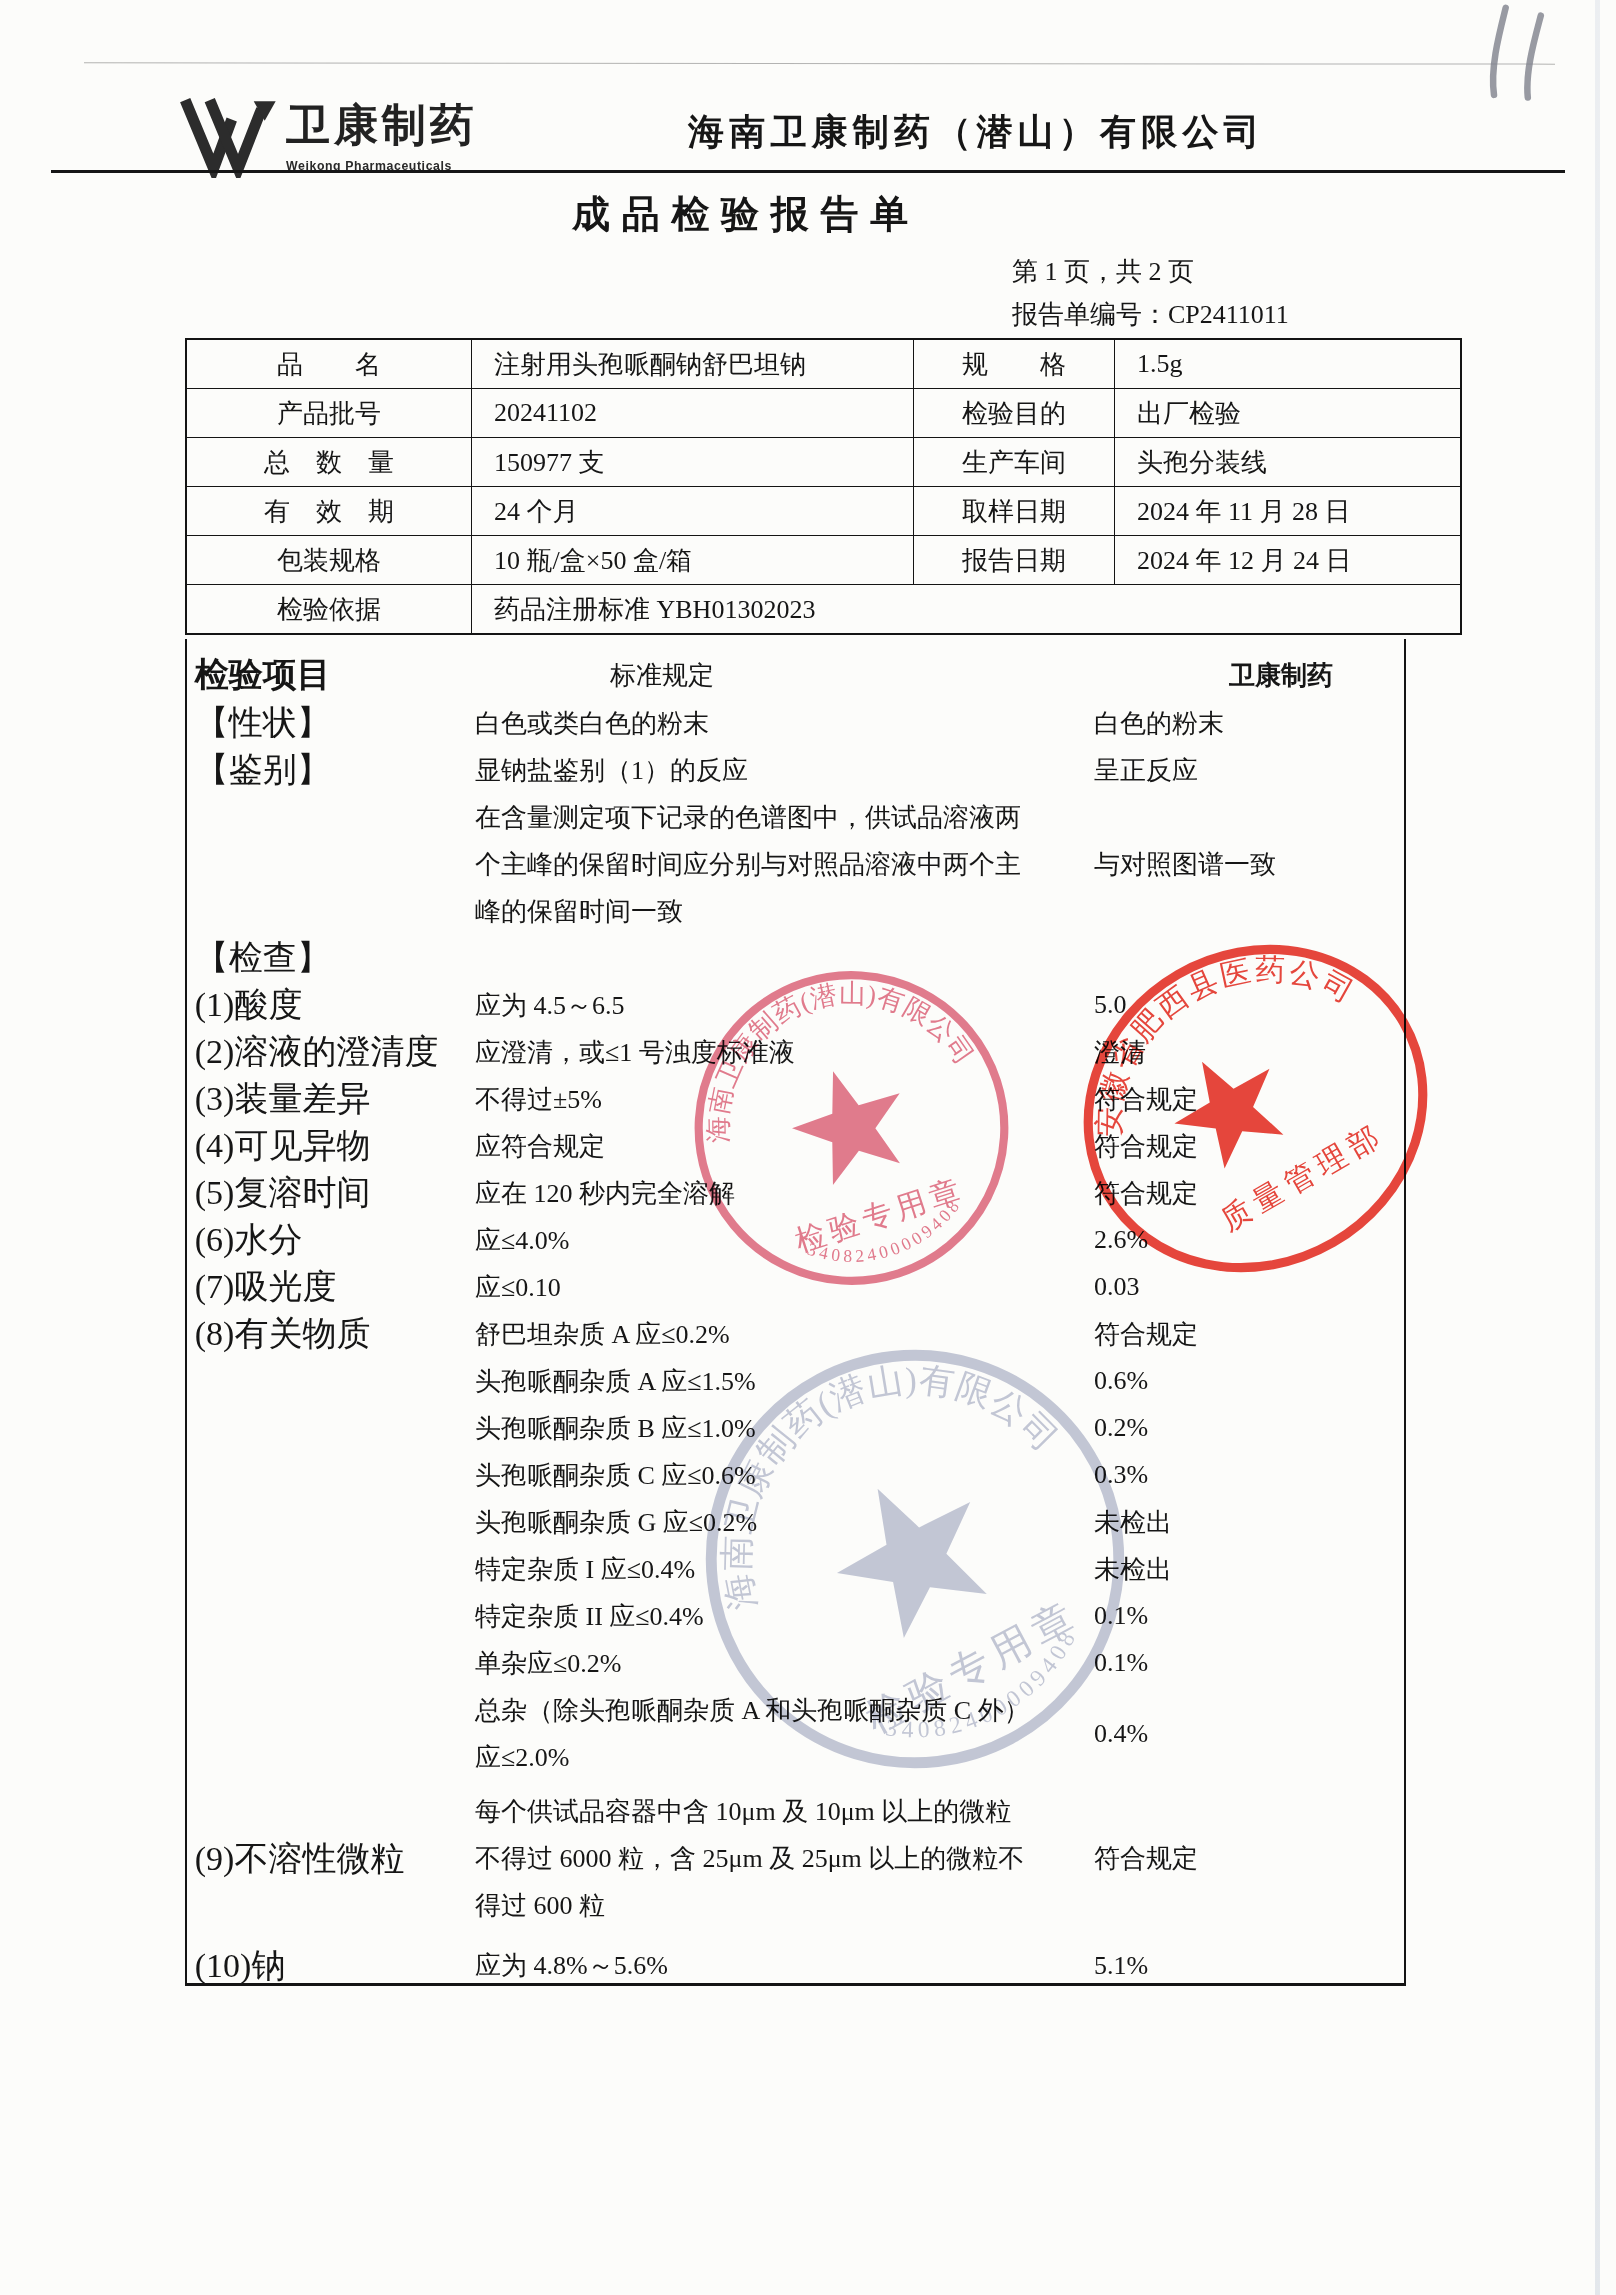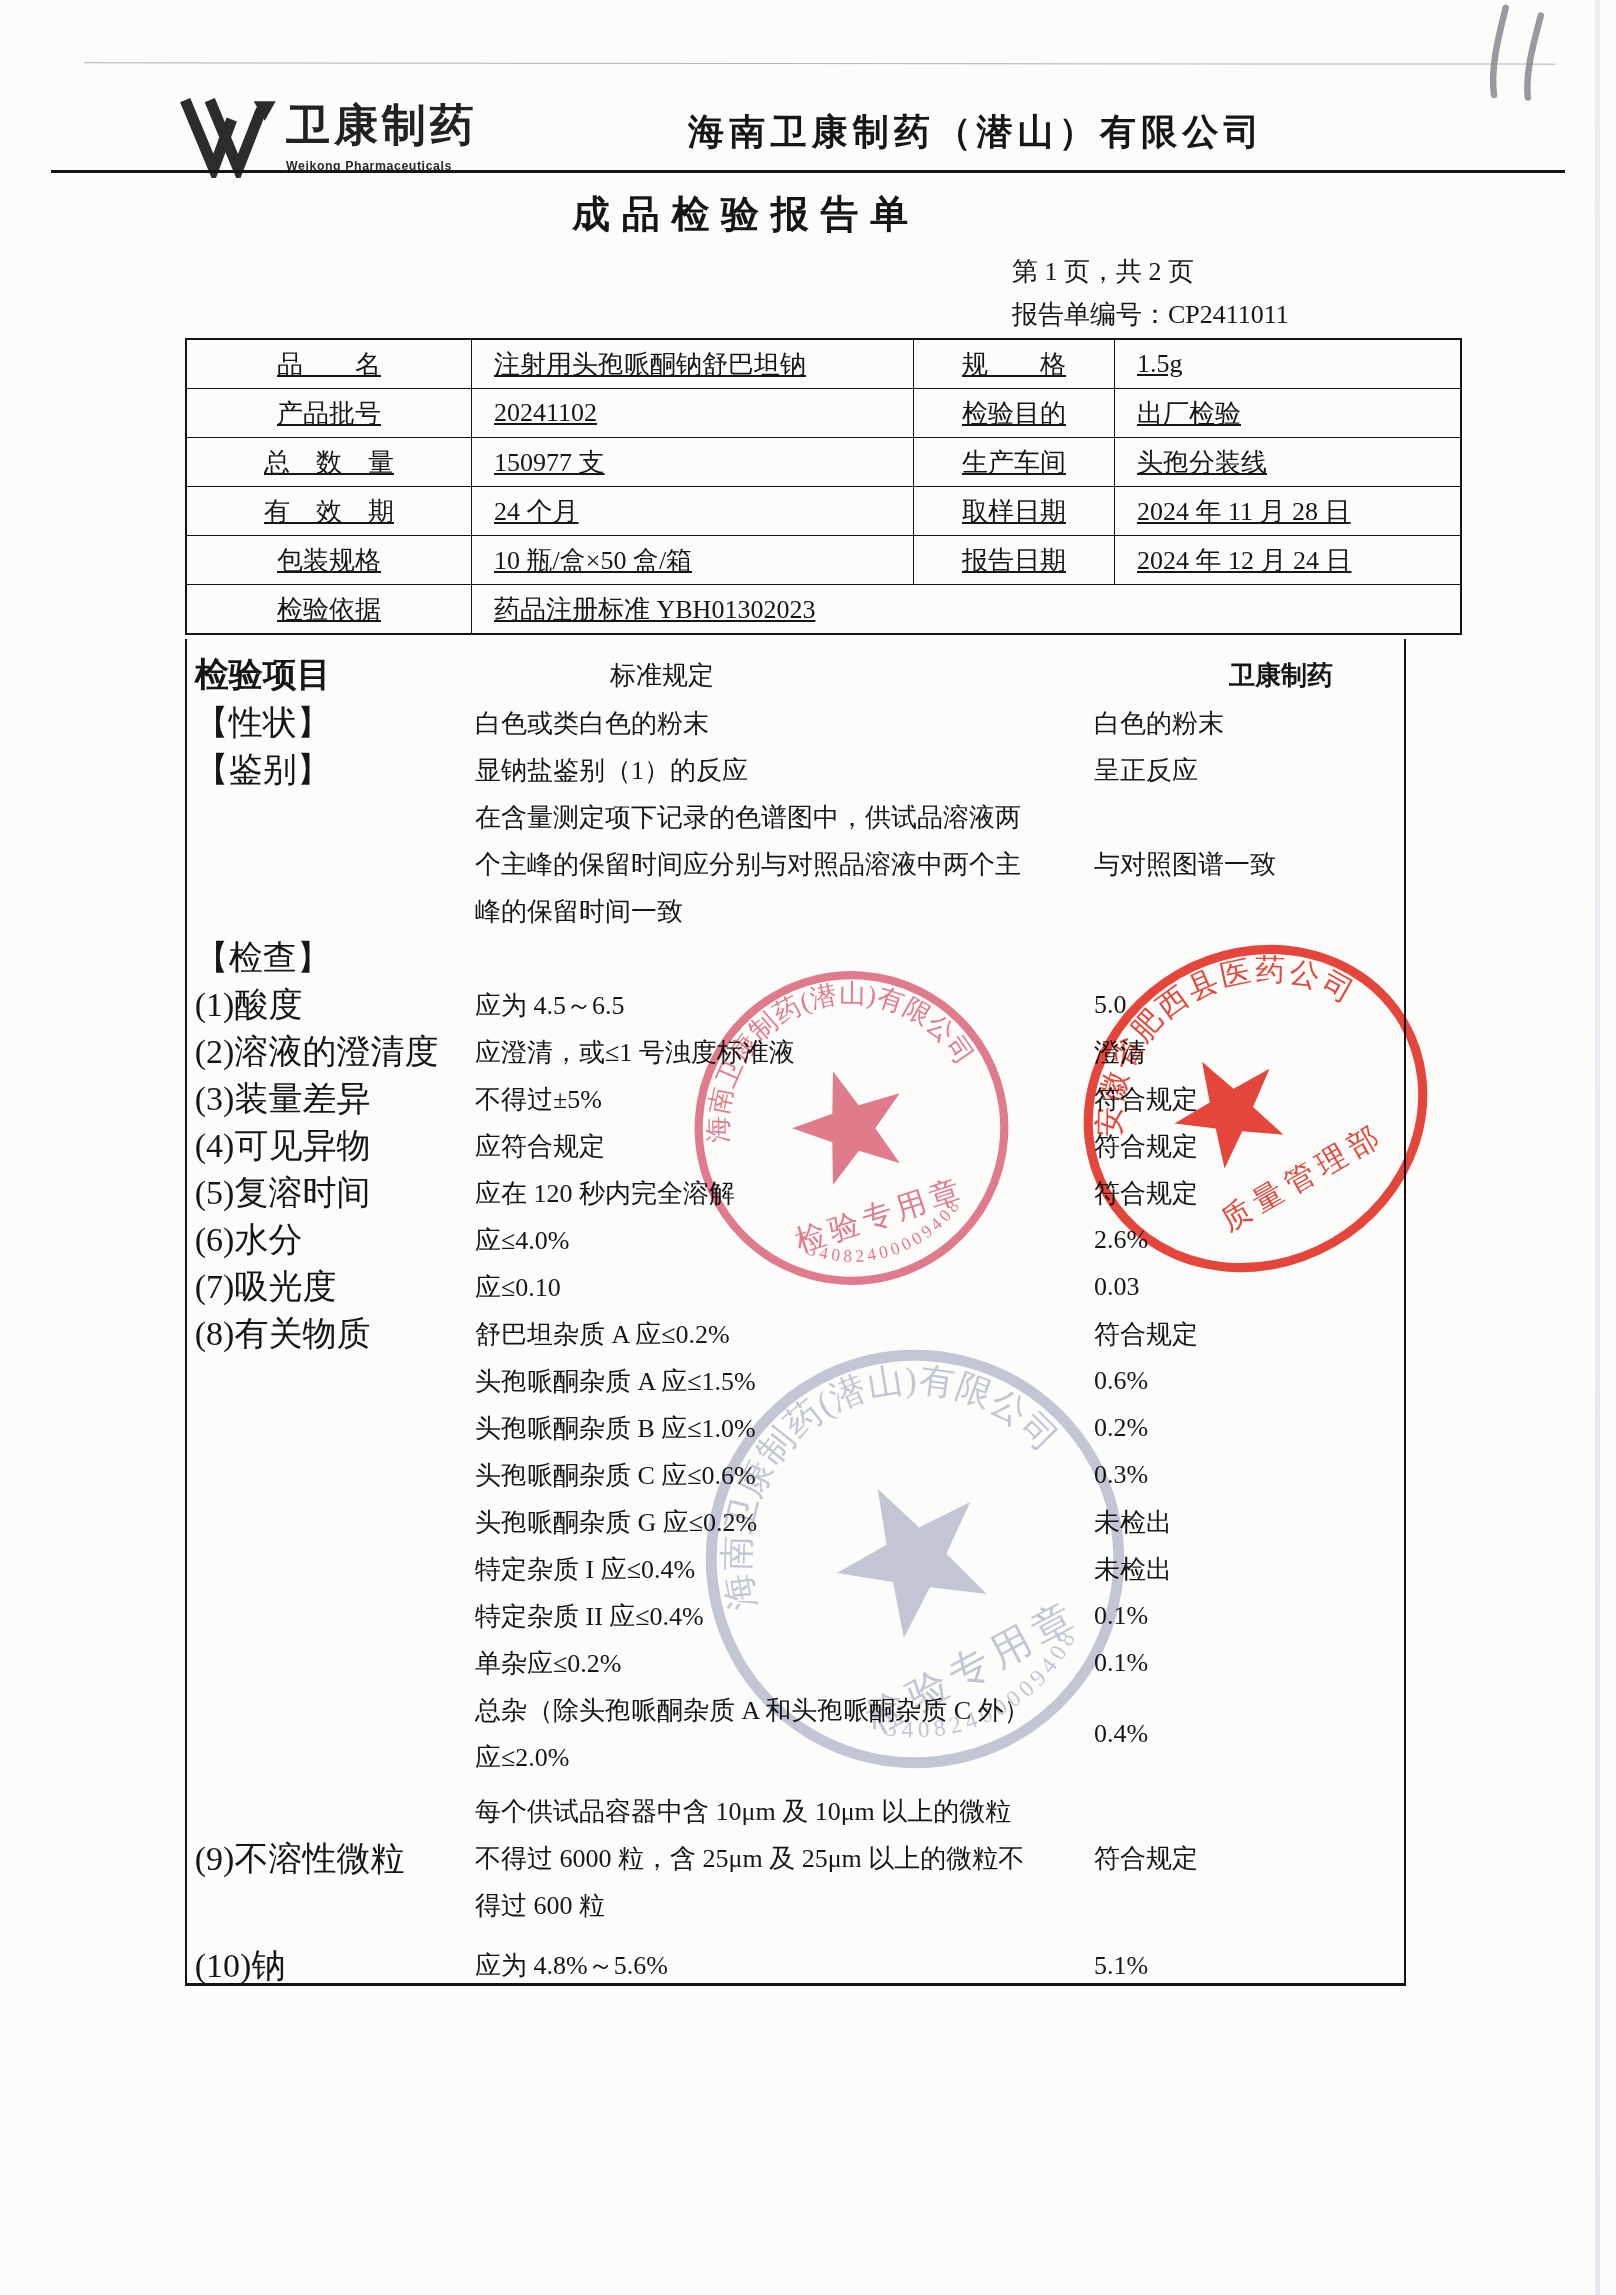--- a/index.html
+++ b/index.html
@@ -22,21 +22,21 @@
   .logo-en{font-size:12.3px; font-weight:bold; color:#2a2a2a; margin-top:3.9px; letter-spacing:0.6px;}
   .company-title{position:absolute; left:688px; top:108px; width:622px;
     font-size:36px; font-weight:bold; letter-spacing:5.2px; white-space:nowrap;}
   .header-rule{position:absolute; left:51px; top:170px; width:1514px; height:3.2px; background:#161616;}
   .doc-title{position:absolute; left:572px; top:189px; font-size:38px; font-weight:bold; letter-spacing:11.7px; white-space:nowrap;}
   .page-info{position:absolute; left:1012px; top:254px; font-size:26px; white-space:nowrap;}
   .report-no{position:absolute; left:1012px; top:297px; font-size:26px; white-space:nowrap;}
   
   .info-table{position:absolute; left:185px; top:338px; width:1224px;
     border:2.6px solid #141414; border-collapse:collapse; table-layout:fixed;}
-  .info-table td{border:1.9px solid #141414; height:46px; font-size:26px; overflow:hidden; white-space:pre;text-decoration:underline;}
+  .info-table td{border:1.9px solid #141414; height:46px; font-size:26px; overflow:hidden; white-space:pre;}
   .info-table td.lbl{text-align:center;}
   .info-table td.val{padding-left:22px;}
   .col-l1{width:282px;} .col-v1{width:418px;} .col-l2{width:198px;} .col-v2{width:322px;}
   
   .insp-box{position:absolute; left:185px; top:639px; width:1221px; height:1347px;
     border-left:2.6px solid #141414; border-right:2.6px solid #141414; border-bottom:3.2px solid #141414;
     box-sizing:border-box; padding-top:11.7px;}
   .ihead{display:flex; align-items:center; height:49px; font-weight:bold; font-size:27px;}
   .ihead .ic-item{font-weight:bold;}
   .ihead .hspec{padding-left:135px; font-weight:normal;}

